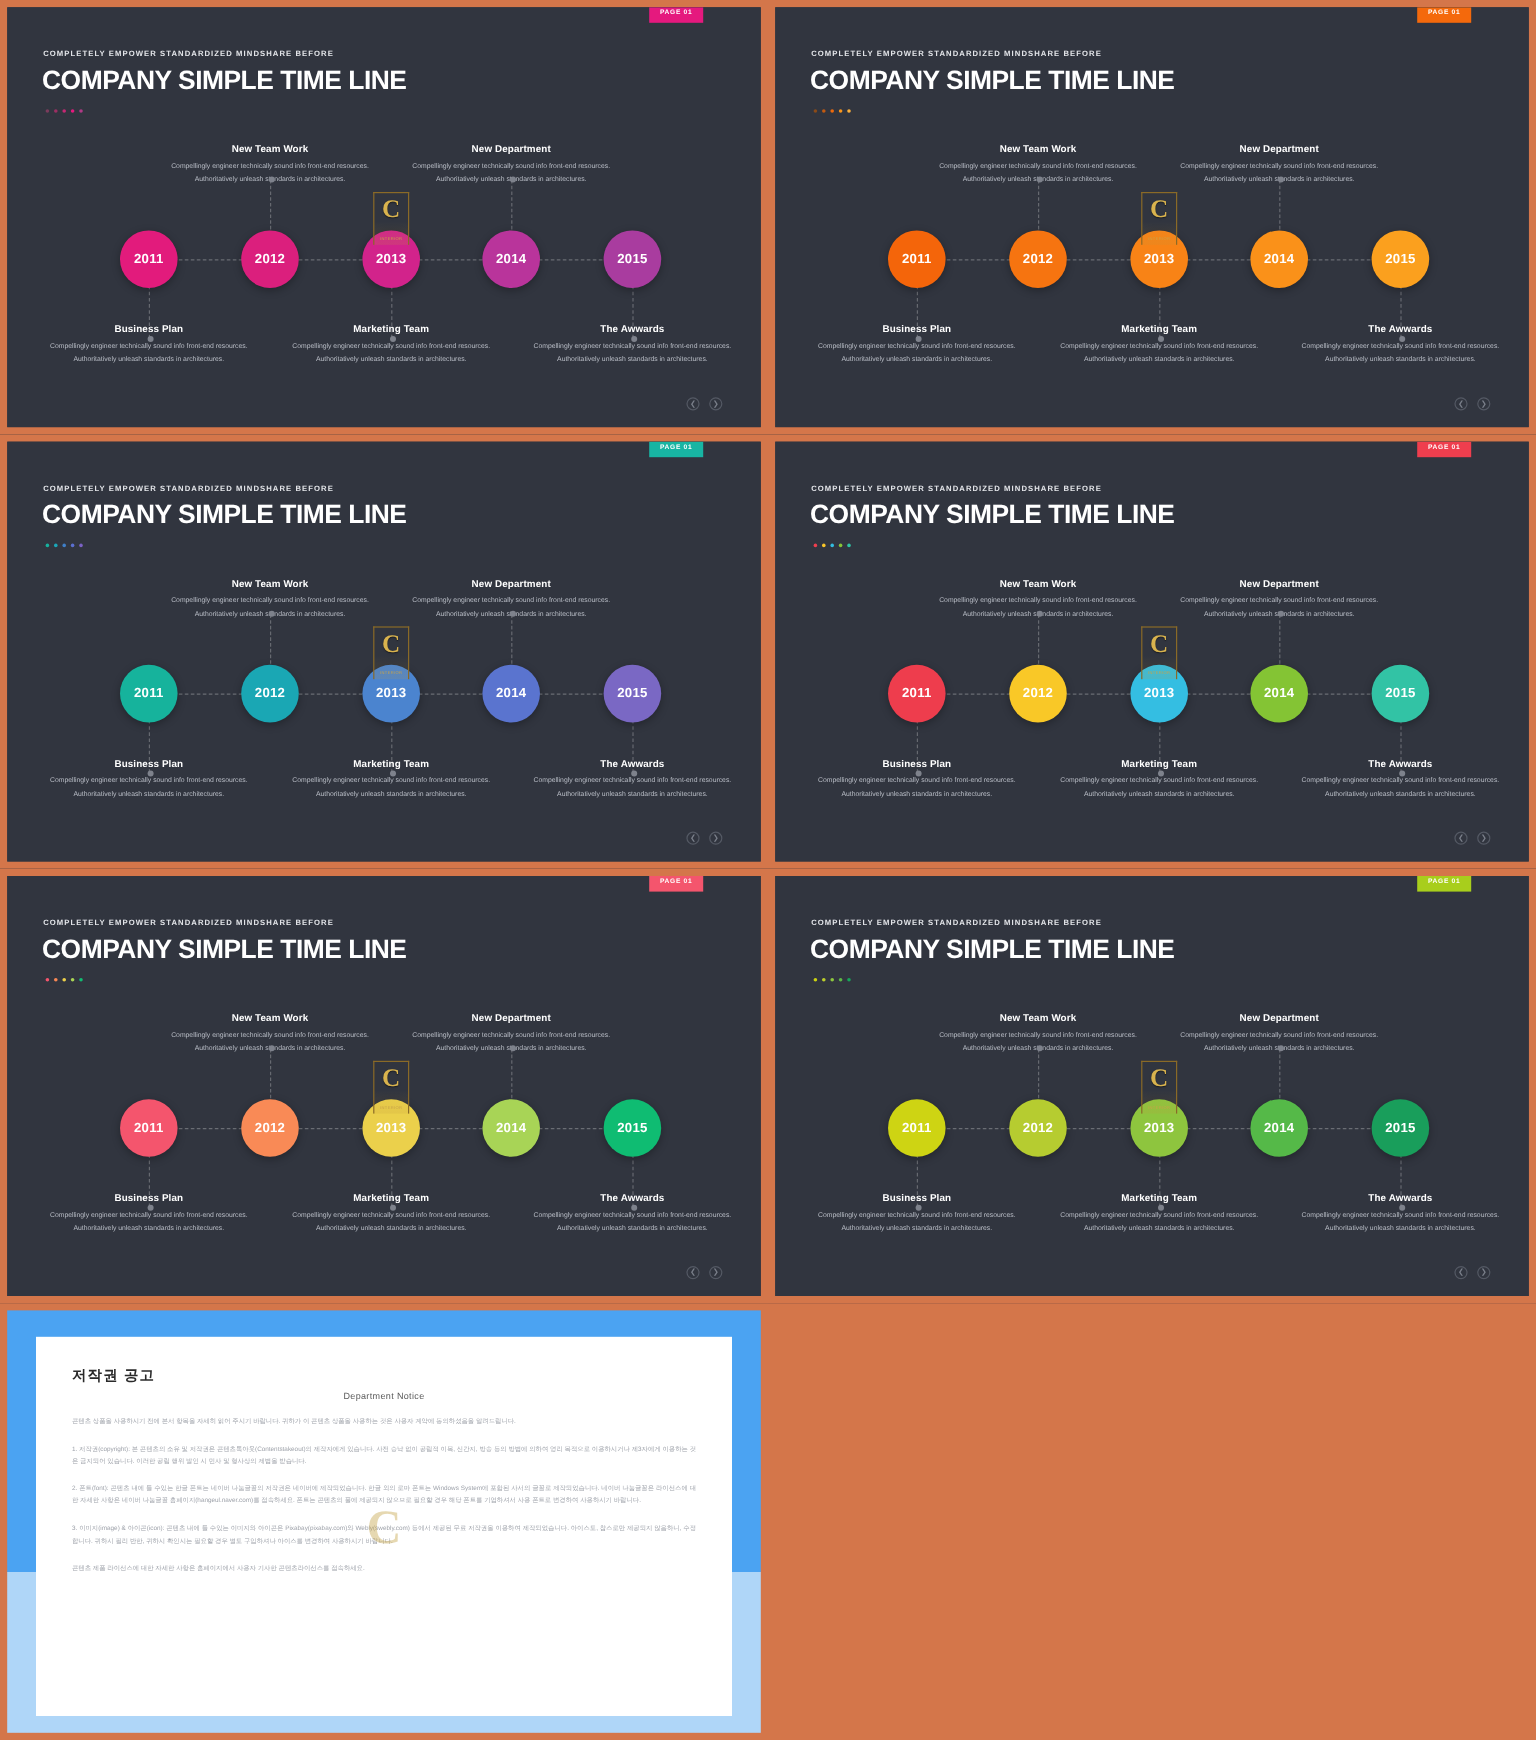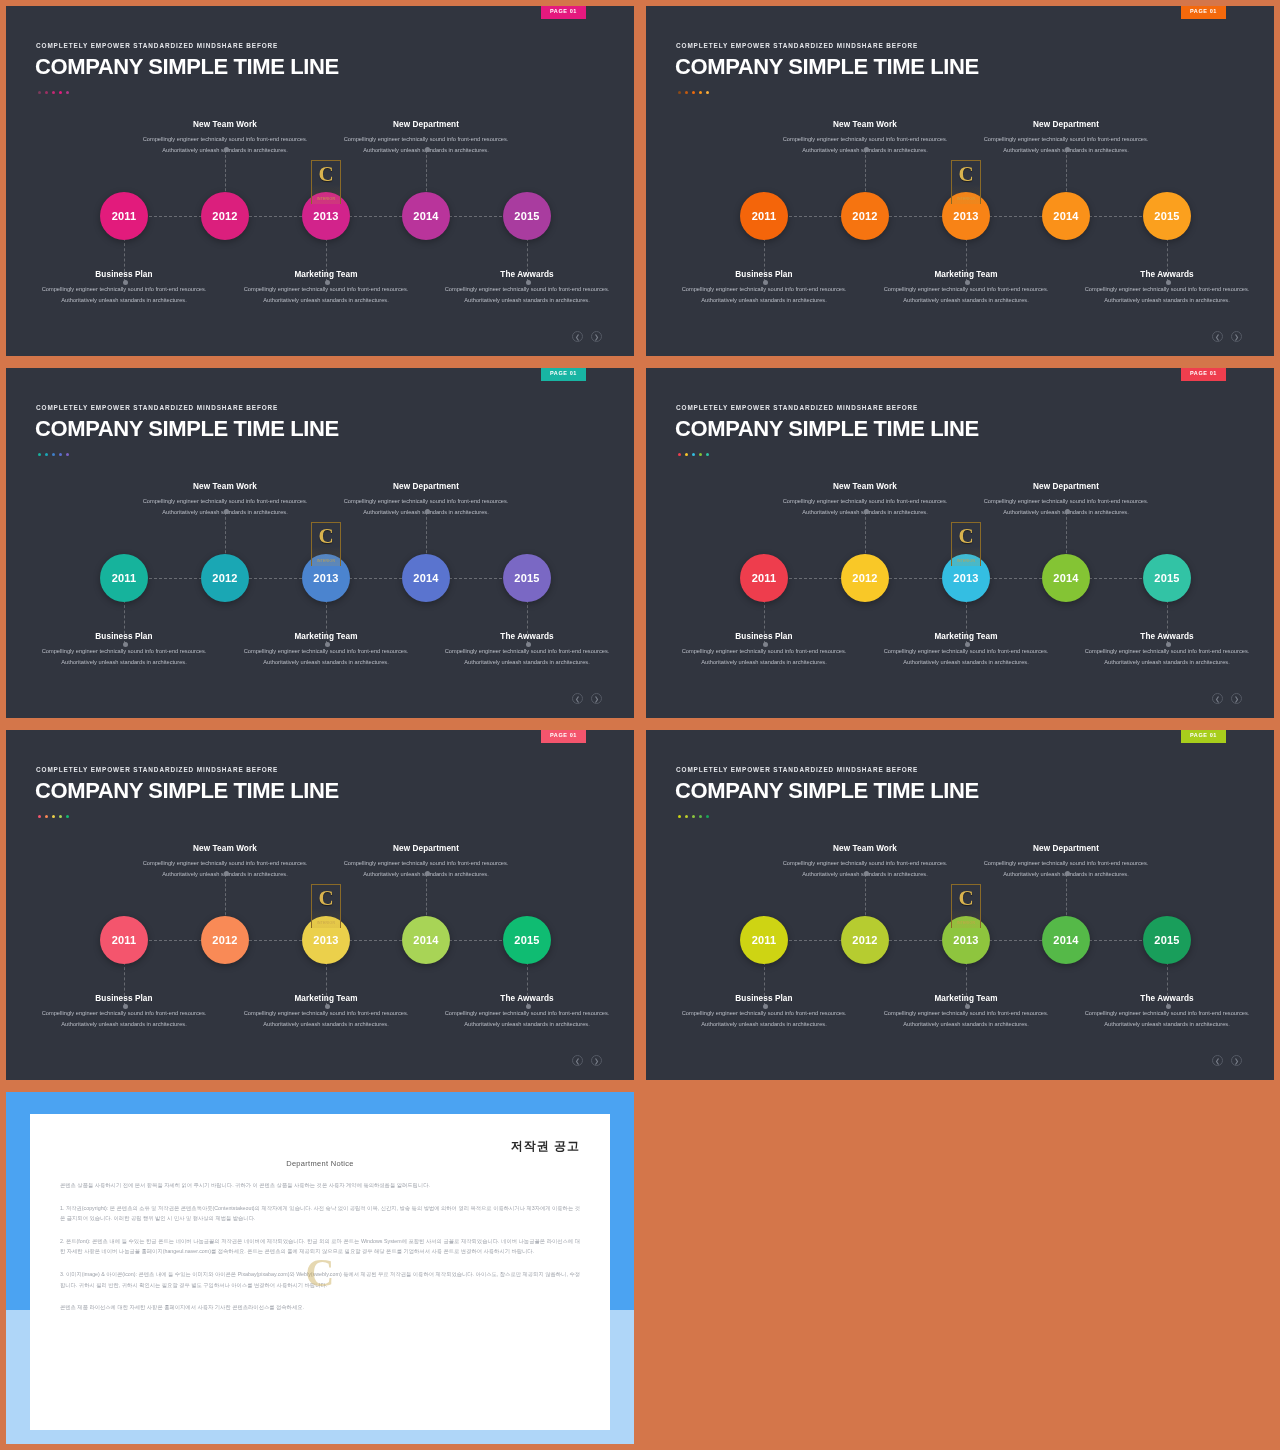--- a/index.html
+++ b/index.html
@@ -126,21 +126,21 @@
     background:linear-gradient(180deg,#4BA3F2 0%,#4BA3F2 62%,#AFD6F8 62%,#AFD6F8 100%);
     overflow:hidden;
   }
   .paper {
     position:absolute; left:24px; top:22px; right:24px; bottom:14px;
     background:#FFFFFF;
     padding:24px 30px;
     overflow:hidden;
   }
   .paper .ko-title {
-    text-align:right; font-size:12px; font-weight:700; color:#2A2A2A;
+    text-align:left; font-size:12px; font-weight:700; color:#2A2A2A;
     letter-spacing:1px;
   }
   .paper .en-title {
     text-align:center; font-size:7.5px; color:#5A5A5A; margin-top:4px;
     letter-spacing:.3px;
   }
   .paper p {
     margin-top:12px; font-size:5.3px; line-height:2.0;
     color:#9EA2AA; text-align:justify;
   }

